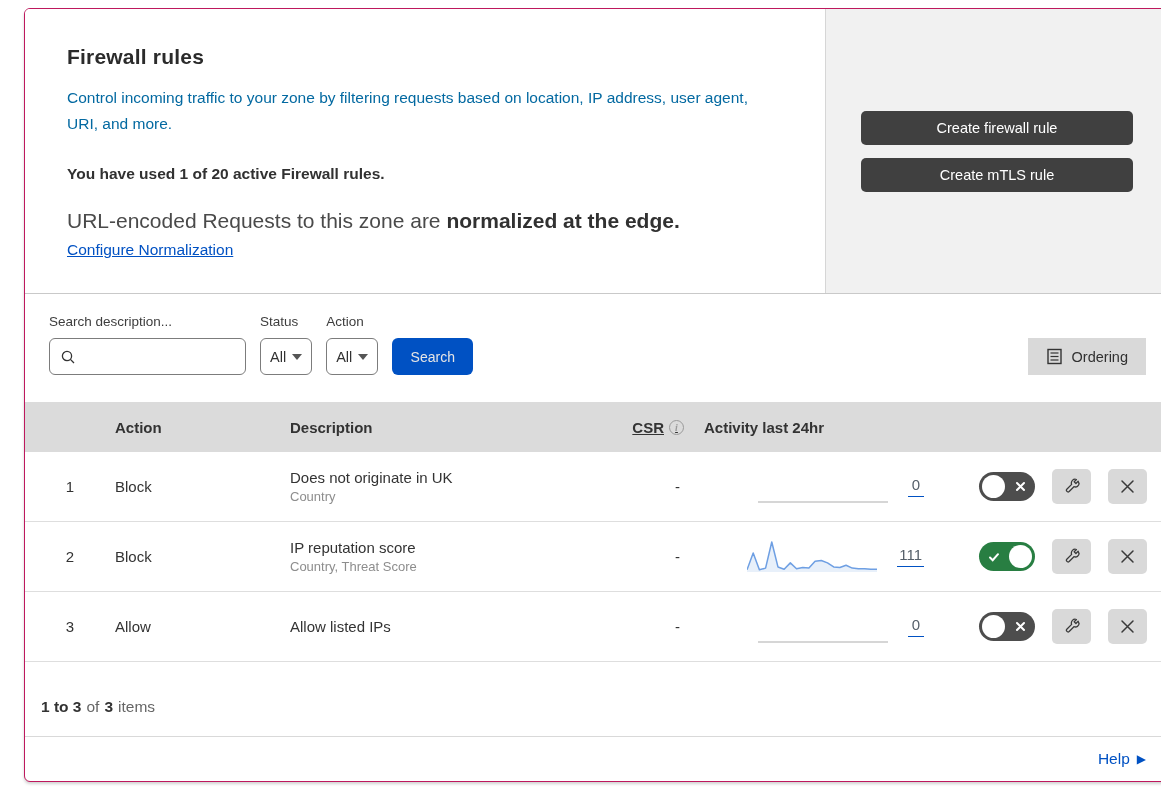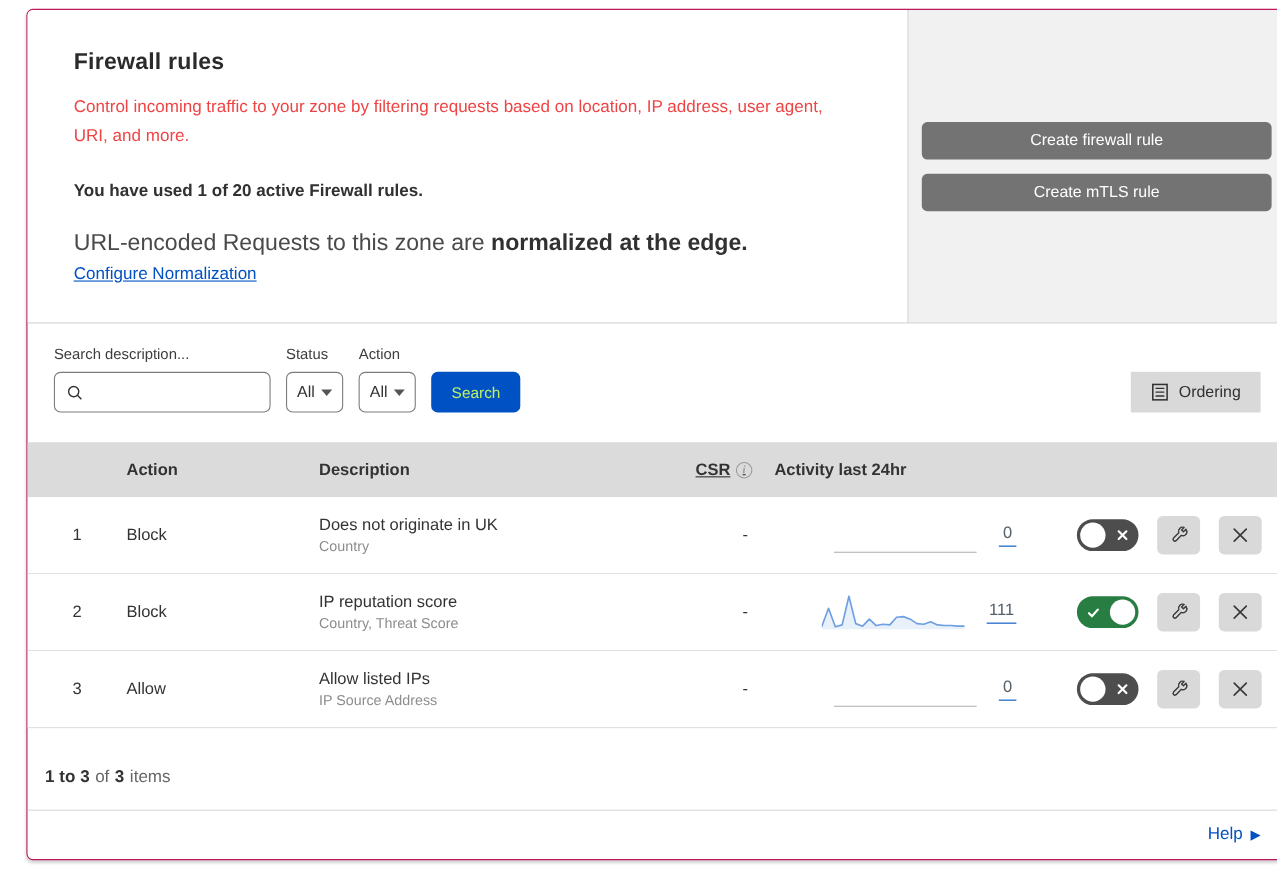--- a/index.html
+++ b/index.html
@@ -6,50 +6,50 @@
   html, body { width: 1161px; height: 791px; background: #ffffff; font-family: "Liberation Sans", sans-serif; color: #313131; }
   .card {
     position: absolute; left: 24px; top: 8px; width: 1145px;
     border: 1px solid #be185d; border-radius: 6px; background: #fff;
     box-shadow: 0 2px 3px rgba(0,0,0,0.18); overflow: hidden;
   }
   
   .top-section { display: flex; border-bottom: 1px solid #c9c9c9; }
   .top-left { flex: 1 1 auto; background: #fff; padding: 36px 40px 34px 42px; }
   .page-title { font-size: 21px; font-weight: 600; color: #2b2b2b; letter-spacing: 0.2px; }
-  .page-desc { margin-top: 16px; font-size: 15.5px; line-height: 26px; color: #ef4444; max-width: 710px; }
+  .page-desc { margin-top: 16px; font-size: 15.5px; line-height: 26px; color: #0369a1; max-width: 710px; }
   .usage-line { margin-top: 28px; font-size: 15.5px; font-weight: 700; color: #313131; }
   .norm-line { margin-top: 26px; font-size: 21px; color: #4a4a4a; }
   .norm-line b { color: #313131; }
   .norm-link { display: inline-block; margin-top: 8px; font-size: 15.5px; color: #0051c3; text-decoration: underline; cursor: pointer; }
   .top-right {
     width: 343px; flex: 0 0 343px; background: #f1f1f1; border-left: 1px solid #d6d6d6;
     display: flex; flex-direction: column; align-items: center; justify-content: center; gap: 13px;
   }
   .btn-primary {
-    width: 318px; height: 34px; background: #737373; color: #fff; border: none;
+    width: 272px; height: 34px; background: #404040; color: #fff; border: none;
     border-radius: 5px; font-size: 14.5px; font-family: inherit; cursor: pointer;
   }
   
   .filter-bar { display: flex; align-items: flex-end; padding: 20px 22px 27px 24px; }
   .field { display: flex; flex-direction: column; margin-right: 14px; }
   .field-label { font-size: 13.5px; color: #3d3d3d; margin-bottom: 9px; }
   .search-box {
     width: 197px; height: 37px; border: 1px solid #7c7c7c; border-radius: 6px;
     display: flex; align-items: center; padding: 0 10px; background: #fff;
   }
   .search-box input { border: none; outline: none; flex: 1; font-size: 14px; font-family: inherit; min-width: 0; background: transparent; }
   .search-icon { width: 16px; height: 16px; margin-right: 8px; flex: 0 0 auto; }
   .dropdown {
     height: 37px; min-width: 48px; border: 1px solid #7c7c7c; border-radius: 6px; background: #fff;
     display: flex; align-items: center; justify-content: center; gap: 6px; padding: 0 9px;
     font-size: 14.5px; color: #313131; cursor: pointer;
   }
   .caret { width: 0; height: 0; border-left: 5px solid transparent; border-right: 5px solid transparent; border-top: 6px solid #555; }
-  .btn-search { height: 37px; width: 81px; background: #0051c3; color: #bef264; border: none; border-radius: 6px; font-size: 14px; font-family: inherit; cursor: pointer; }
+  .btn-search { height: 37px; width: 81px; background: #0051c3; color: #e5e5e5; border: none; border-radius: 6px; font-size: 14px; font-family: inherit; cursor: pointer; }
   .spacer { flex: 1; }
   .btn-ordering {
     height: 37px; padding: 0 18px; background: #d9d9d9; border: none; border-radius: 0;
     display: flex; align-items: center; gap: 9px; font-size: 14.5px; color: #313131; font-family: inherit; cursor: pointer;
   }
   
   .grid-row { display: grid; grid-template-columns: 90px 175px 312px 86px 248px 1fr; align-items: center; }
   .thead { background: #dbdbdb; height: 50px; font-weight: 600; font-size: 15px; color: #333; }
   .th-csr { text-align: left; padding-right: 4px; display: flex; align-items: center; justify-content: flex-end; gap: 5px; text-decoration: underline; }
   .info-icon {
@@ -235,21 +235,20 @@
             </svg>
         </button>
       </div>
     </div>
 
     <div class="grid-row rule-row">
       <div class="cell-num">3</div>
       <div class="cell-action">Allow</div>
       <div class="cell-desc">
         <div class="desc-main">Allow listed IPs</div>
-        <div class="desc-sub">IP Source Address</div>
       </div>
       <div class="cell-csr">-</div>
       <div class="cell-activity">
         <span class="spark"><svg width="130" height="34">
               <line x1="0" y1="32" x2="130" y2="32" stroke="#adadad" stroke-width="1"></line>
             </svg></span>
         <a class="count-link">0</a>
       </div>
       <div class="cell-controls">
         <div class="toggle off">

